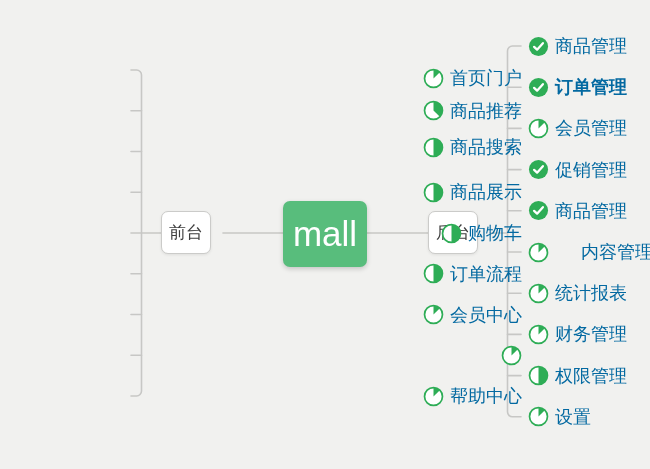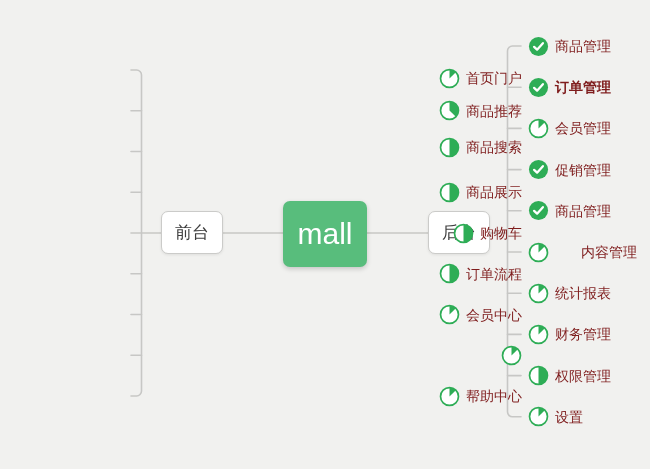--- a/index.html
+++ b/index.html
@@ -8,32 +8,32 @@
     position:relative;width:650px;height:469px;overflow:hidden;
     background:#f1f1ef;
   }
   #connectors{position:absolute;left:0;top:0;}
   .node{
     position:absolute;display:flex;align-items:center;justify-content:center;
     box-sizing:border-box;border-radius:7px;
   }
   .node.branch{
     background:#ffffff;border:1px solid #cbcbc9;
-    width:62px;height:43px;font-size:17px;color:#3d3d3d;
+    width:50px;height:43px;font-size:17px;color:#3d3d3d;
     box-shadow:0 1px 3px rgba(0,0,0,.08);
   }
   .node.root{
-    width:84px;height:66px;font-size:30px;color:#fff;
+    width:84px;height:66px;font-size:35px;color:#fff;
     box-shadow:0 2px 5px rgba(0,0,0,.18);
   }
   .item{
     position:absolute;display:flex;align-items:center;gap:6px;height:22px;
     transform:translateY(-50%);white-space:nowrap;
   }
-  .item .label{font-size:14px;color:#7f1d1d;line-height:22px;}
+  .item .label{font-size:18px;color:#0369a1;line-height:22px;}
   .item .icon{width:21px;height:21px;display:inline-flex;}
   .item .icon svg{display:block;}
 </style>
 </head>
 <body>
 
 <div id="canvas" style="background: rgb(241, 241, 239);">
   <svg id="connectors" width="650" height="469">
       <path d="M 131 70 H 136.5 A 5 5 0 0 1 141.5 75 V 391 A 5 5 0 0 1 136.5 396 H 131" fill="none" stroke="#c7c7c5" stroke-width="1.6" stroke-linecap="round"></path>
       <path d="M 131 110.75 H 141.5" fill="none" stroke="#c7c7c5" stroke-width="1.6" stroke-linecap="round"></path>

